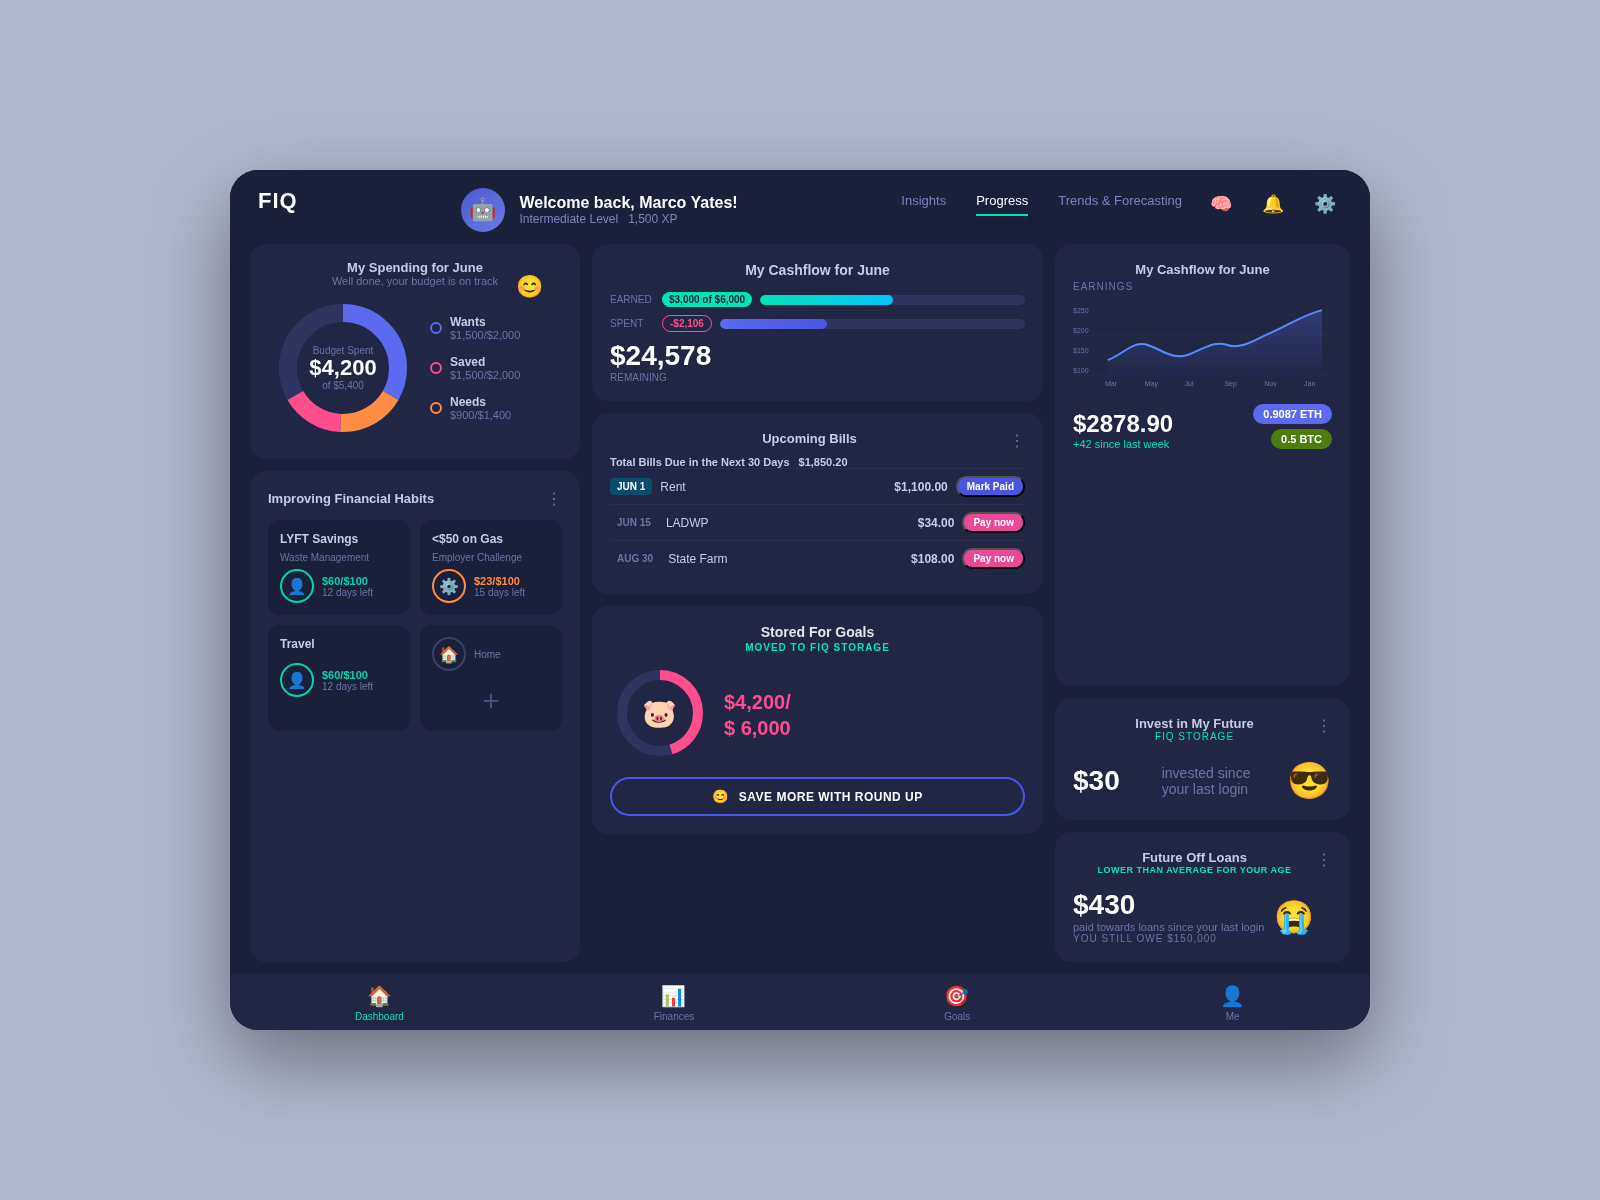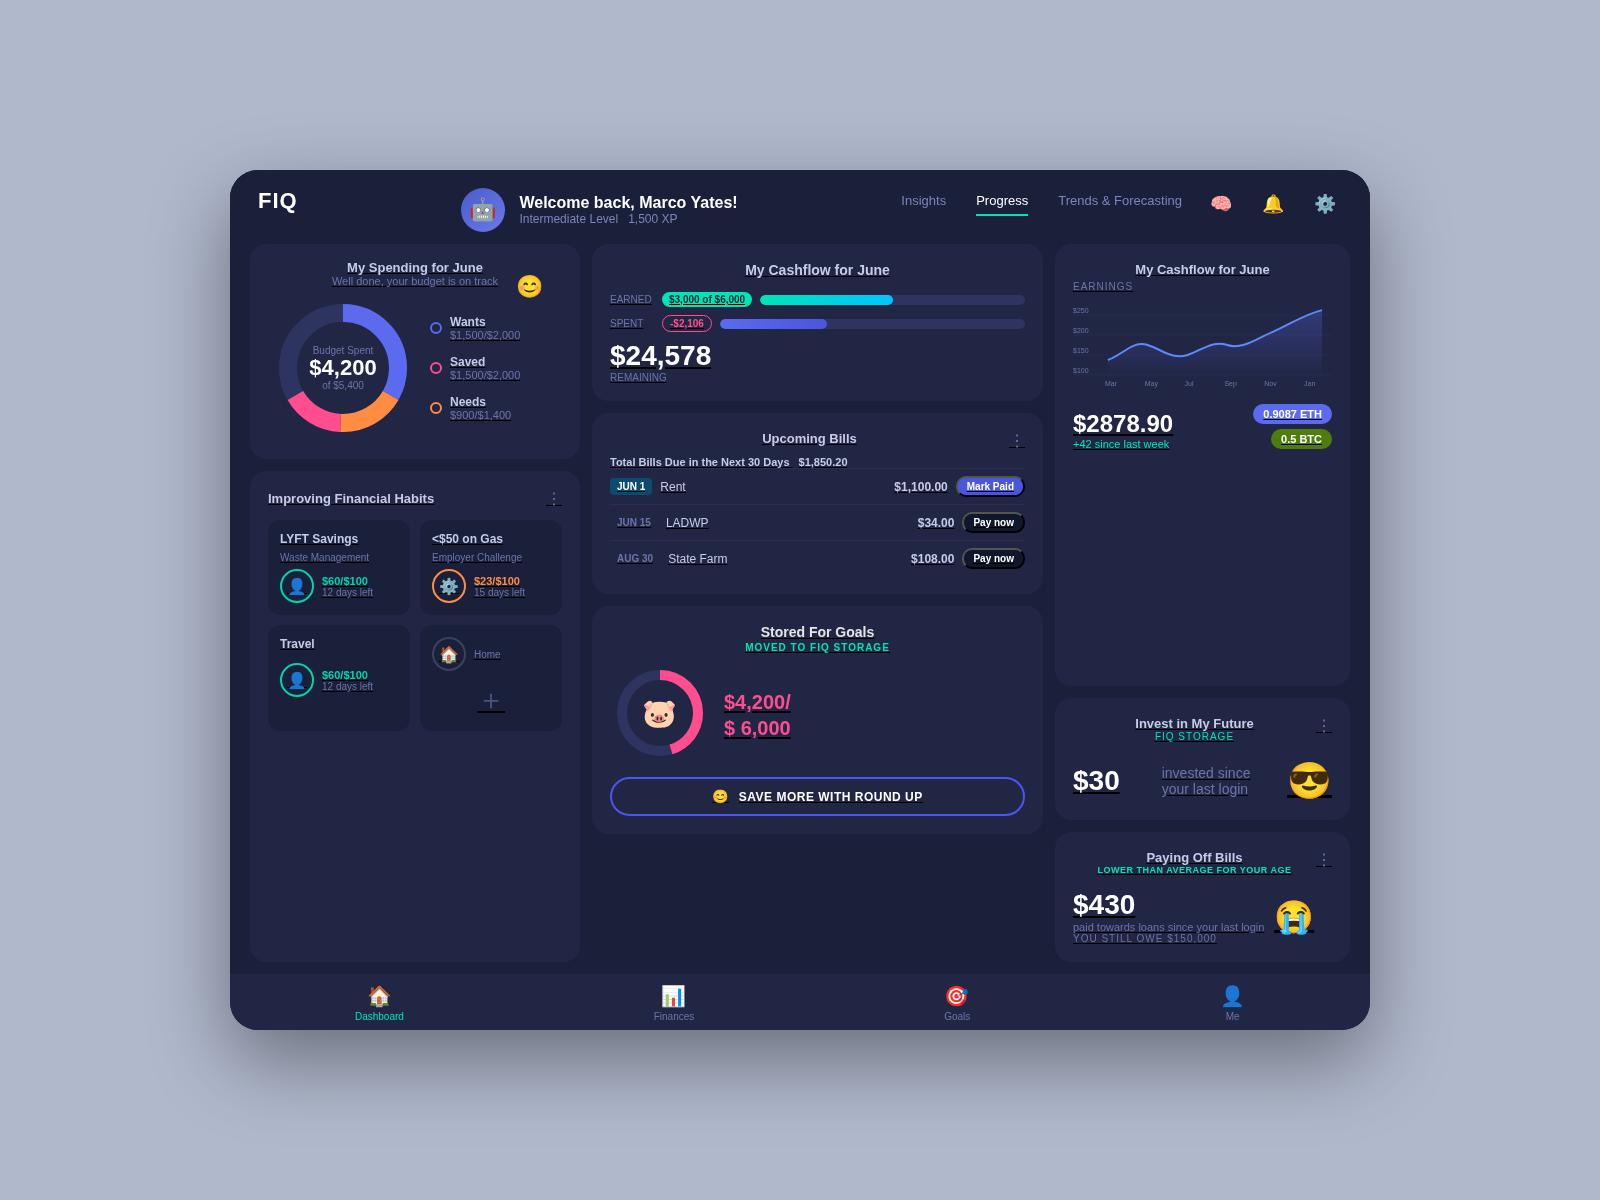--- a/index.html
+++ b/index.html
@@ -88,21 +88,20 @@
       border-bottom: 2px solid #00e5b4;
     }
     
     .main {
       flex: 1;
       display: grid;
       grid-template-columns: 330px 1fr 295px;
       gap: 12px;
       padding: 12px 20px;
       overflow: hidden;
-      text-decoration: underline;
     }
     .col { display: flex; flex-direction: column; gap: 12px; }
     
     .card {
       background: #212645;
       border-radius: 16px;
       padding: 18px;
     }
     
     .spending-card {
@@ -226,21 +225,21 @@
     .bill-name { color: #c5cce8; font-size: 12px; flex: 1; }
     .bill-amount { color: #c5cce8; font-size: 12px; font-weight: 600; }
     .bill-btn {
       font-size: 10px;
       font-weight: 700;
       padding: 3px 9px;
       border-radius: 10px;
       cursor: pointer;
     }
     .bill-btn.paid { background: #4a56dd; color: #fff; }
-    .bill-btn.pay { background: #0f172a; color: #fff; text-align: right; }
+    .bill-btn.pay { background: #ec4899; color: #fff; text-align: right; }
     
     .goals-card { }
     .goals-title { color: #e5e5e5; font-size: 14px; font-weight: 600; text-align: center; margin-bottom: 2px; }
     .goals-sub { color: #00e5b4; font-size: 10px; text-align: center; font-weight: 700; letter-spacing: 1px; margin-bottom: 10px; }
     .goals-content { display: flex; align-items: center; gap: 14px; }
     .goals-donut { position: relative; width: 100px; height: 100px; flex-shrink: 0; }
     .goals-right { flex: 1; }
     .goals-amount { color: #ff4d8d; font-size: 26px; font-weight: 800; line-height: 1; }
     .goals-amount span { font-size: 20px; }
     .save-btn {
@@ -615,21 +614,21 @@
         <div class="invest-content">
           <div class="invest-amount">$30</div>
           <div class="invest-desc">invested since your last login</div>
           <span class="invest-emoji">😎</span>
         </div>
       </div>
 
       <div class="card loans-card">
         <div class="card-header-row">
           <div style="flex:1;text-align:center;">
-            <div class="loans-title">Paying Off Bills</div>
+            <div class="loans-title">Future Off Loans</div>
             <div class="loans-sub" style="color:#00e5b4;font-size:9px;letter-spacing:0.5px;font-weight:700;">LOWER THAN AVERAGE FOR YOUR AGE</div>
           </div>
           <span class="three-dots">⋮</span>
         </div>
         <div class="loans-content">
           <div>
             <div class="loans-amount">$430</div>
             <div class="loans-desc">paid towards loans since your last login</div>
             <div class="loans-owe">YOU STILL OWE $150,000</div>
           </div>

